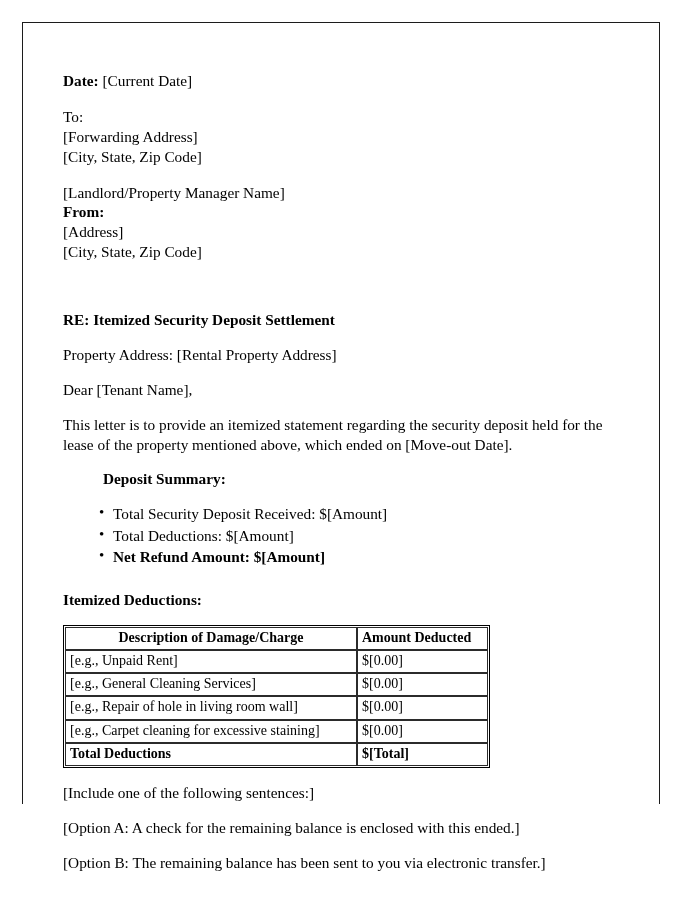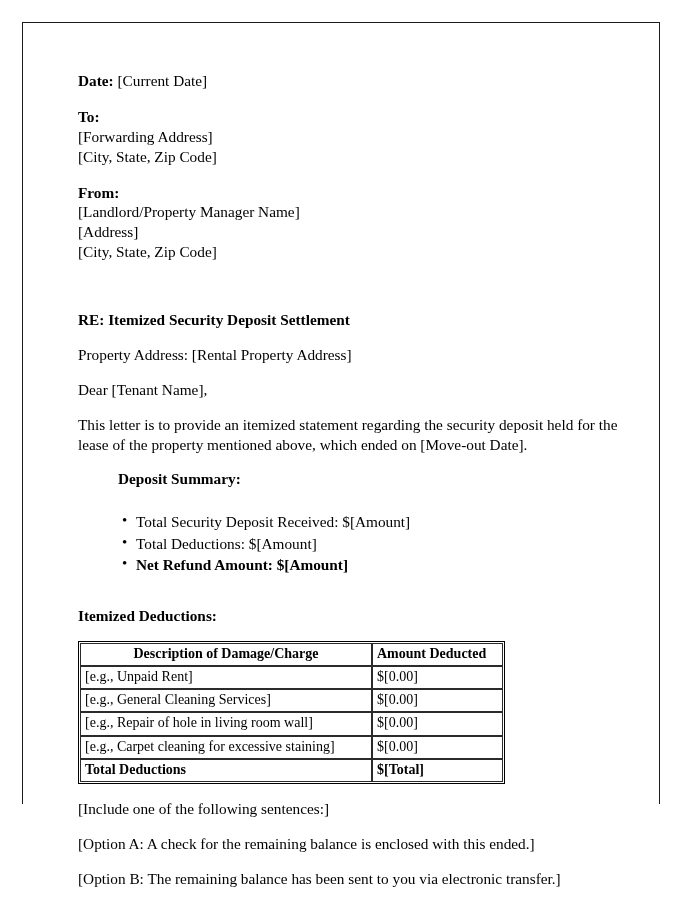--- a/index.html
+++ b/index.html
@@ -25,42 +25,42 @@
     border-top: 1.5px solid #1c1c1c;
     border-left: 1.5px solid #1c1c1c;
     border-right: 1.5px solid #1c1c1c;
     border-bottom: none;
     box-sizing: border-box;
     background: #ffffff;
   }
 
   .doc-body {
     position: absolute;
-    left: 55px;
+    left: 40px;
     top: 48px;
     width: 566px;     
     font-size: 15.3px;
     line-height: 1.30;
   }
 
   .line { white-space: nowrap; }
 
   .gap-lg { height: 16px; }
   .gap-md { height: 15px; }
   .gap-sm { height: 7px; }
 
   b, .b { font-weight: bold; }
 
   .para {
     margin: 0;
     text-align: left;
   }
 
   ul.summary-list {
-    margin: 16px;
+    margin: 8px;
     padding: 0 0 0 42px;
     list-style: none;
   }
   ul.summary-list li {
     position: relative;
     margin: 0 0 2px 0;
     line-height: 1.28;
   }
   ul.summary-list li::before {
     content: "\2022";
@@ -107,28 +107,28 @@
 </head>
 <body>
 
 <div class="page-frame">
   <div class="doc-body">
 
     <p class="para line"><b>Date:</b> <span>[Current Date]</span></p>
 
     <div class="gap-lg"></div>
 
-    <p class="para line" style="font-weight:bold;">To:</p>
+    <p class="para line" style="font-weight:normal;">To:</p>
     <p class="para line">[Forwarding Address]</p>
     <p class="para line">[City, State, Zip Code]</p>
 
     <div class="gap-lg"></div>
 
+    <p class="para line">[Landlord/Property Manager Name]</p>
     <p class="para line" style="font-weight:bold;">From:</p>
-    <p class="para line">[Landlord/Property Manager Name]</p>
     <p class="para line">[Address]</p>
     <p class="para line">[City, State, Zip Code]</p>
 
     <div class="gap-lg"></div>
 
     <p class="para line" style="font-weight:bold;margin-top:32px;">RE: Itemized Security Deposit Settlement</p>
 
     <div class="gap-md"></div>
 
     <p class="para line">Property Address: [Rental Property Address]</p>

